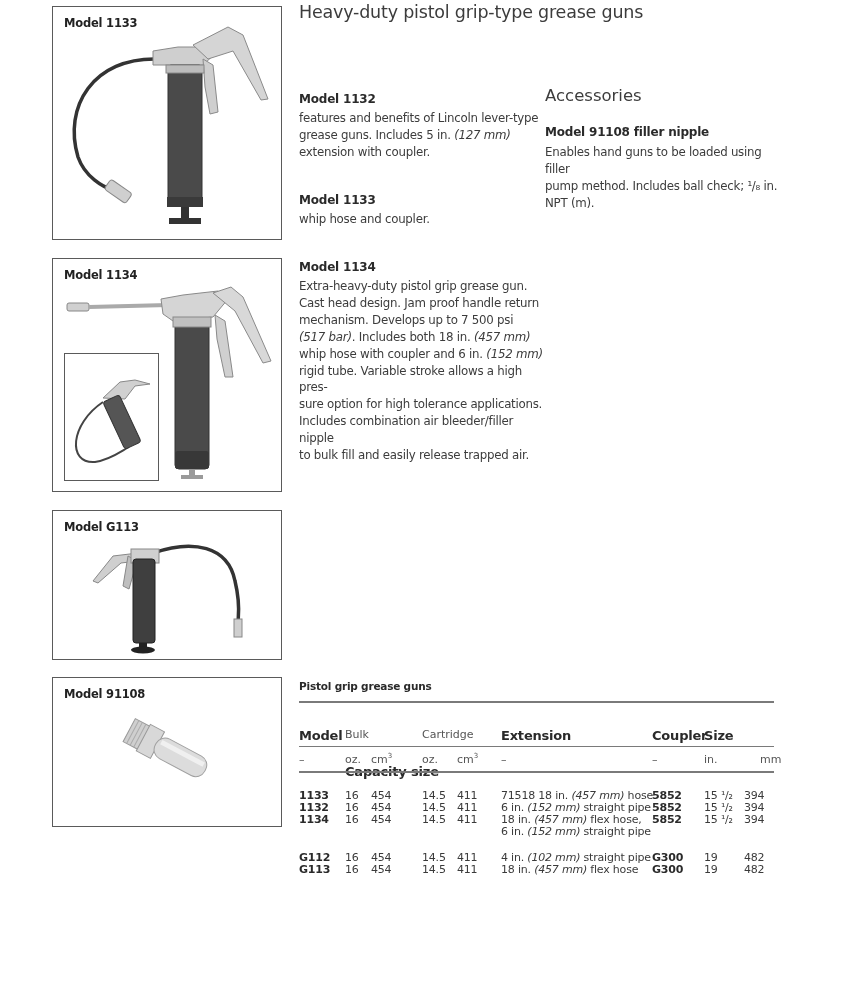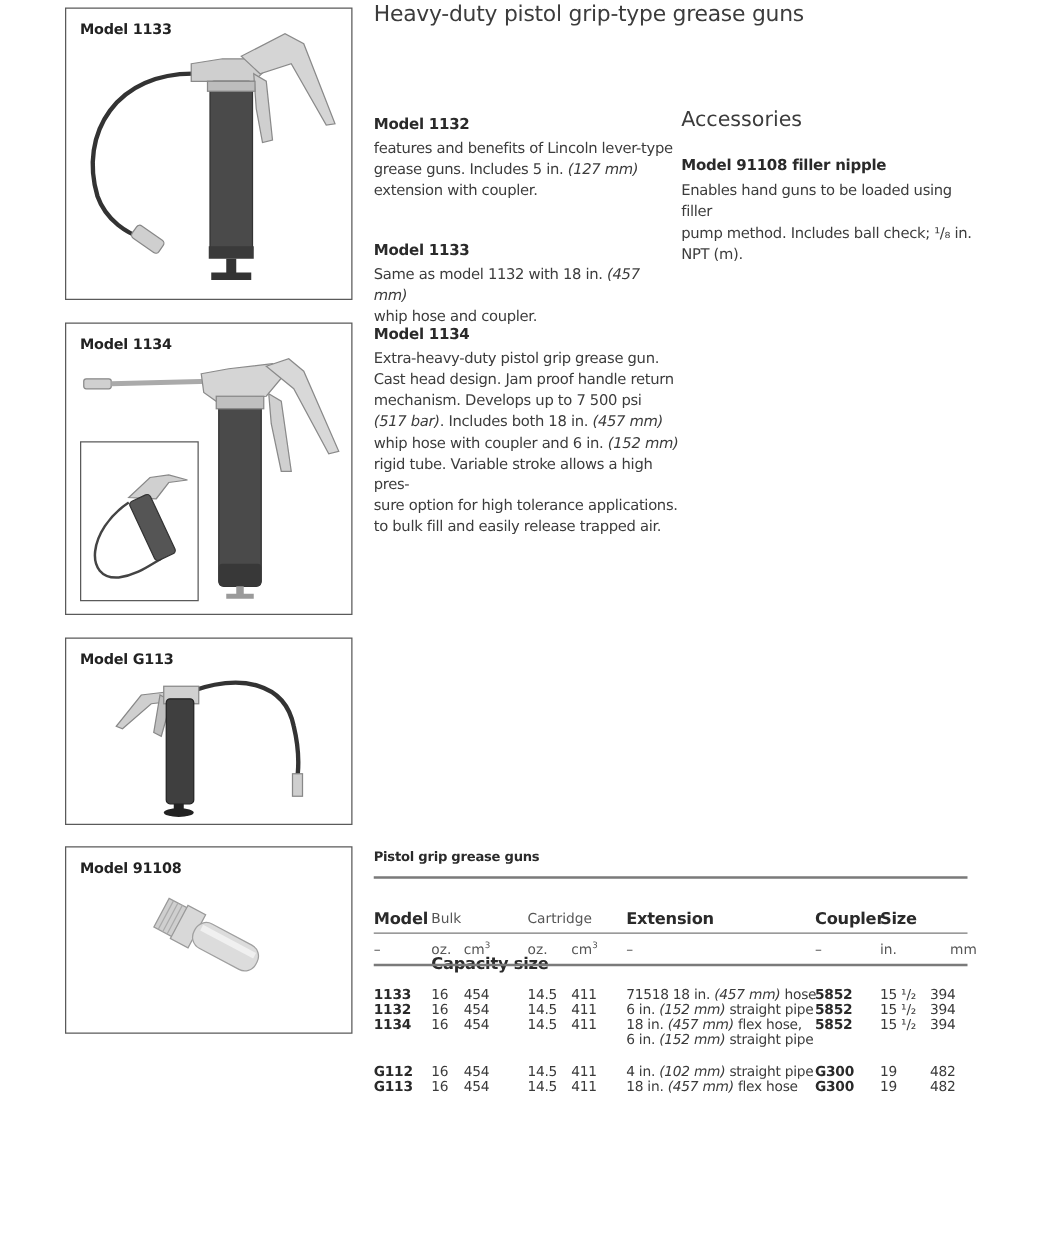--- a/index.html
+++ b/index.html
@@ -122,33 +122,33 @@
 
 <div class="abs mhead" style="left:299px;top:92px;">Model 1132</div>
 <div class="abs para" style="left:299px;top:110px;width:240px;">
   <div>features and benefits of Lincoln lever-type</div>
   <div><span>grease guns. Includes 5 in. </span><i>(127 mm)</i></div>
   <div>extension with coupler.</div>
 </div>
 
 <div class="abs mhead" style="left:299px;top:193px;">Model 1133</div>
 <div class="abs para" style="left:299px;top:211px;width:240px;">
-  <div><span>Same as model 1132 with 18 in. </span><i>(457 mm)</i></div>
   <div>whip hose and coupler.</div>
 </div>
 
 <div class="abs mhead" style="left:299px;top:260px;">Model 1134</div>
 <div class="abs para" style="left:299px;top:278px;width:245px;">
   <div>Extra-heavy-duty pistol grip grease gun.</div>
   <div>Cast head design. Jam proof handle return</div>
   <div>mechanism. Develops up to 7 500 psi</div>
   <div><i>(517 bar)</i><span>. Includes both 18 in. </span><i>(457 mm)</i></div>
   <div><span>whip hose with coupler and 6 in. </span><i>(152 mm)</i></div>
   <div>rigid tube. Variable stroke allows a high pres-</div>
   <div>sure option for high tolerance applications.</div>
+  <div>Includes combination air bleeder/filler nipple</div>
   <div>to bulk fill and easily release trapped air.</div>
 </div>
 
 <div class="abs h2" style="left:545px;top:86px;">Accessories</div>
 <div class="abs mhead" style="left:545px;top:125px;">Model 91108 filler nipple</div>
 <div class="abs para" style="left:545px;top:144px;width:240px;">
   <div>Enables hand guns to be loaded using filler</div>
   <div>pump method. Includes ball check; ¹/₈ in.</div>
   <div>NPT (m).</div>
 </div>

